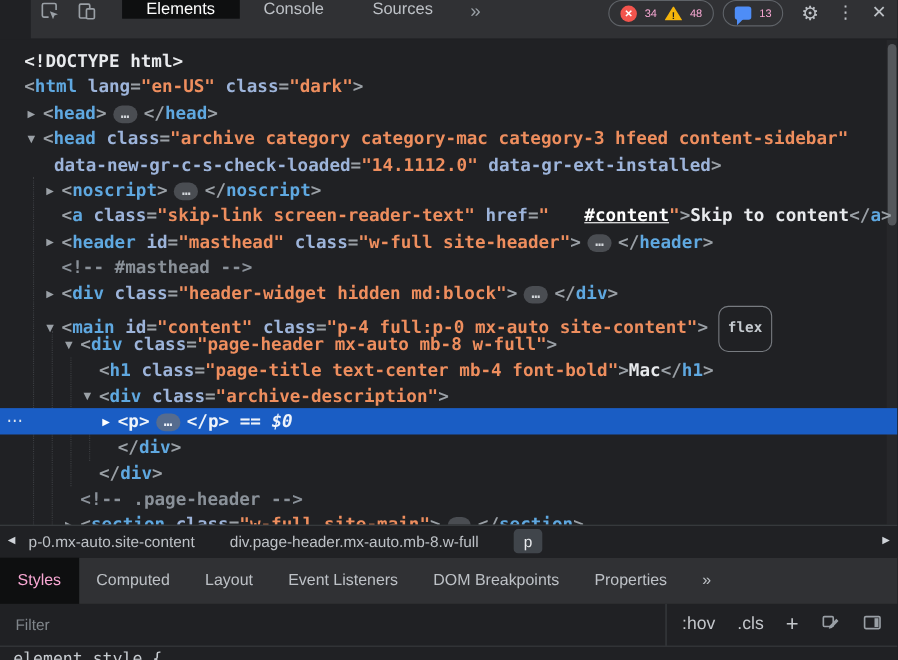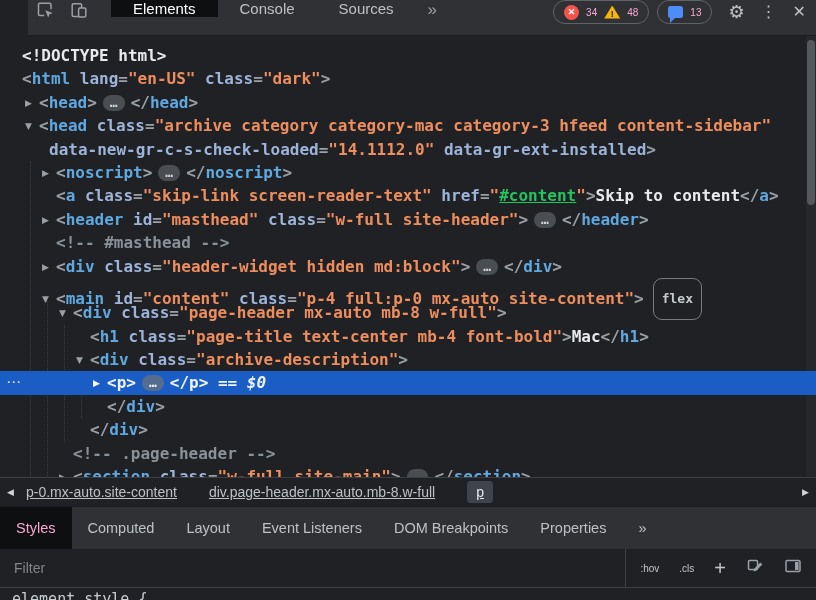--- a/index.html
+++ b/index.html
@@ -81,21 +81,21 @@
   .arrow {
     display:inline-block; width:14px; font-size:9px; color:#9aa0a6;
     vertical-align:2px; font-family:"DejaVu Sans", sans-serif;
   }
   .t-p   { color:#9aa0a6; }
   .t-tag { color:#5fa8e0; }
   .t-attr{ color:#9db4da; }
   .t-str { color:#ee8e5e; }
   .t-txt { color:#e8eaed; }
   .t-com { color:#8a9199; }
-  .t-link{ color:#22c55e; text-decoration:underline; }
+  .t-link{ color:#ffffff; text-decoration:underline;margin-left:32px; }
   .t-eq  { color:#9aa0a6; font-style:italic; }
   .t-pill{
     display:inline-block; background:#4a4d52; color:#d3d7db;
     border-radius:9px; padding:0 7px; margin:0 6px;
     font-size:13px; line-height:16px; vertical-align:1px;
   }
   .t-badge{
     display:inline-block; border:1px solid #777b80; color:#c6cbd0;
     border-radius:9px; padding:12px 8px; margin-left:9px;
     font-size:13px; line-height:16px; vertical-align:1px;
@@ -119,21 +119,21 @@
   }
 
   
   .crumb-bar {
     position:absolute; top:477px; left:0; right:0; height:29px;
     background:var(--bg, #202124);
     border-top:1px solid #3c4043;
     display:flex; align-items:center;
     padding:0 22px 0 26px; overflow:hidden;
   }
-  .crumb { font-size:14px; color:#bdc1c6; margin-right:32px; white-space:nowrap;text-decoration:underline; }
+  .crumb { font-size:14px; color:#bdc1c6; margin-right:32px; white-space:nowrap; }
   .crumb.selected {
     background:#40454b; color:#e8eaed;
     padding:3px 9px; border-radius:4px; margin-right:0;
   }
   .crumb-nav {
     position:absolute; top:0; height:100%; display:flex; align-items:center;
     color:#cfd3d8; font-size:9px; font-family:"DejaVu Sans", sans-serif;
   }
   .crumb-nav.left { left:7px; }
   .crumb-nav.right { right:7px; }
@@ -161,21 +161,21 @@
   .filter-input {
     flex:1; background:transparent; border:none; outline:none;
     color:#e8eaed; font-size:14px; padding-left:14px;
     font-family:"Liberation Sans", sans-serif;
   }
   .filter-input::placeholder { color:#80868b; }
   .filter-controls {
     display:flex; align-items:center; gap:20px;
     border-left:1px solid #3c4043; padding:0 14px;
   }
-  .ctl { color:#c4c7cb; font-size:10px; }
+  .ctl { color:#c4c7cb; font-size:16px; }
   .ctl.plus { font-size:20px; color:#c4c7cb; }
   .ctl-icon { display:flex; align-items:center; }
 
   
   .styles-body {
     position:absolute; top:588px; left:0; right:0; height:12px;
     background:var(--bg, #202124); overflow:hidden;
   }
   .elem-style {
     font-family:"DejaVu Sans Mono", monospace; font-size:15px;

